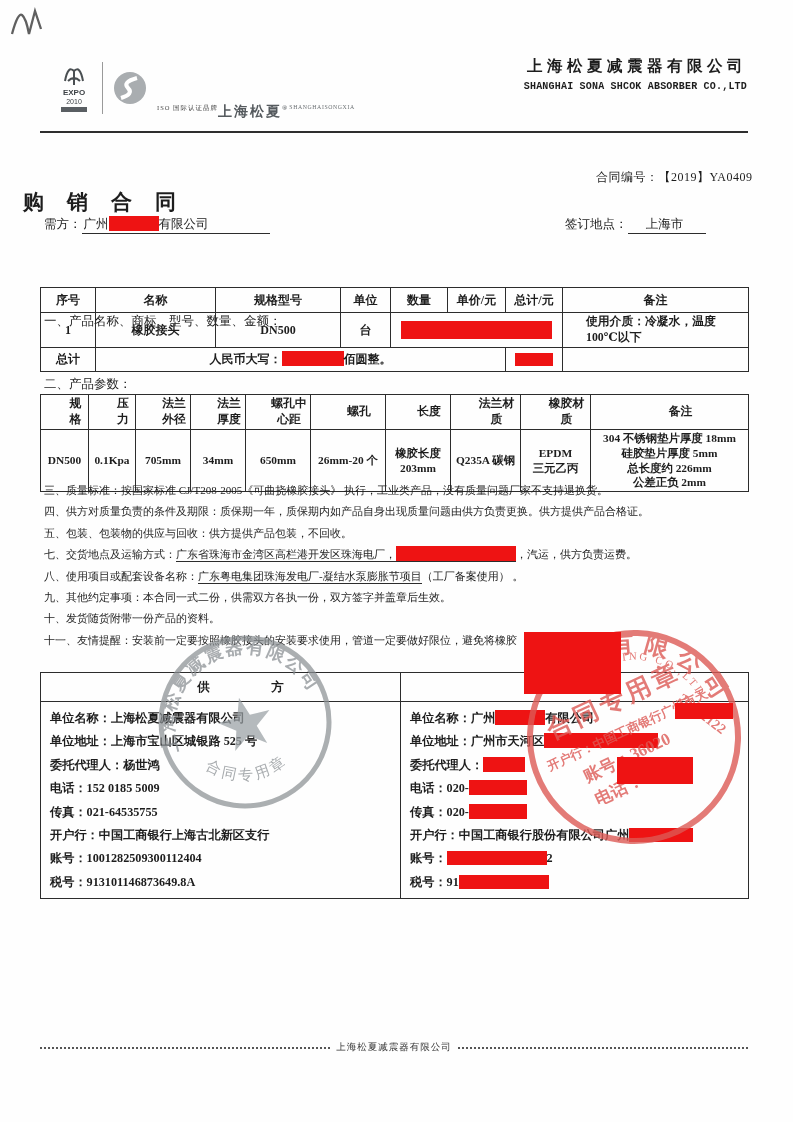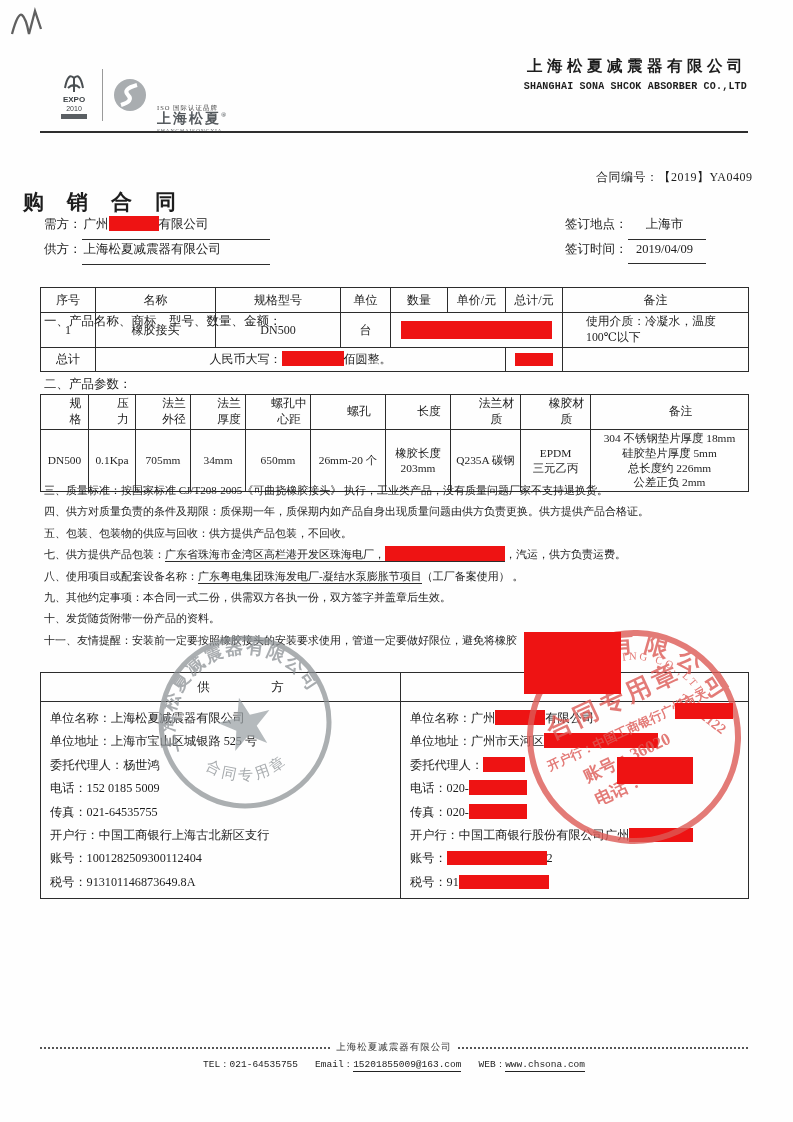--- a/index.html
+++ b/index.html
@@ -2,44 +2,44 @@
 <html><head>
 <meta charset="utf-8">
 <style>
   html,body{margin:0;padding:0;background:#ffffff;}
   .page{position:relative;width:793px;height:1122px;background:#fefefe;overflow:hidden;
         font-family:"Liberation Serif","DejaVu Serif",serif;color:#1d1d1d;}
   
   .hdr{position:absolute;top:56px;left:55px;width:692px;display:flex;justify-content:space-between;align-items:flex-start;}
   .logo-row{display:flex;align-items:center;gap:9px;}
   .logo-divider{width:1px;height:52px;background:#9a9a9a;}
-  .iso-col{display:flex;flex-direction:column;line-height:1.15;margin-top:48px;}
+  .iso-col{display:flex;flex-direction:row;line-height:1.15;margin-top:48px;}
   .iso-label{font-size:6.5px;color:#4a4a4a;letter-spacing:1px;}
   .brand{font-size:14px;font-weight:bold;color:#555a5e;letter-spacing:2px;}
   .brand sup{font-size:7px;}
   .brand-en{font-size:5.8px;color:#6a6f72;letter-spacing:.6px;}
   .hdr-right{text-align:right;}
   .company-cn{font-size:15.5px;letter-spacing:4.5px;font-weight:600;}
   .company-en{font-size:10px;font-family:"Liberation Mono","DejaVu Sans Mono",monospace;font-weight:bold;margin-top:4px;letter-spacing:.2px;}
   .rule{position:absolute;top:131px;left:40px;width:708px;border-top:2px solid #2e2e2e;}
   .cno{position:absolute;top:169px;left:558px;font-size:12px;letter-spacing:.5px;margin-left:38px;}
   .title{position:absolute;top:188px;left:0;width:100%;font-size:21px;font-weight:bold;letter-spacing:23px;text-indent:23px;}
   
   .parties{position:absolute;top:216px;left:44px;width:706px;font-size:12.5px;}
   .prow{display:flex;height:25px;align-items:flex-start;}
   .pleft{flex:1;}
   .pright{width:185px;}
-  .ul{display:inline-block;border-bottom:1px solid #2c2c2c;padding:0 6px 6px 2px;}
+  .ul{display:inline-block;border-bottom:1px solid #2c2c2c;padding:0 6px 0 2px;}
   .ul.wide{min-width:180px;}
   .ul.mid{min-width:70px;text-align:center;}
   
   .sh{position:absolute;left:44px;font-size:12.5px;}
   
   table{border-collapse:collapse;table-layout:fixed;position:absolute;background:transparent;}
-  th,td{border:1px solid #2c2c2c;font-size:12px;text-align:center;padding:1px 2px;font-weight:normal;overflow:hidden;}
+  th,td{border:1px solid #2c2c2c;font-size:12px;text-align:center;padding:1px 2px;font-weight:bold;overflow:hidden;}
   .t1{top:287px;left:40px;width:708px;}
   .t1 .hrow{height:25px;}
   .t1 .drow{height:29px;}
   .t1 .trow{height:24px;margin-top:8px;}
   .t1 .remark{text-align:left;padding-left:23px;font-size:11.8px;}
   .rbar{height:18px;margin:0 8px;background:#ee1313;}
   .rbox-small{width:38px;height:13px;background:#ee1313;margin:0 auto;}
   .t2{top:394px;left:40px;width:708px;}
   .t2 .hrow{height:23px;}
   .t2 .drow{height:59px;}
@@ -114,28 +114,20 @@
 
   <div class="parties">
     <div class="prow">
       <div class="pleft">
         <span>需方：</span><span class="ul wide"><span>广州</span><span class="rd" style="width:50px;height:15px;"></span><span>有限公司</span></span>
       </div>
       <div class="pright">
         <span>签订地点：</span><span class="ul mid">上海市</span>
       </div>
     </div>
-    <div class="prow">
-      <div class="pleft">
-        <span>供方：</span><span class="ul wide">上海松夏减震器有限公司</span>
-      </div>
-      <div class="pright">
-        <span>签订时间：</span><span class="ul mid">2019/04/09</span>
-      </div>
-    </div>
   </div>
 
   <div class="sh" style="top:268px;margin-top:45px;">一、产品名称、商标、型号、数量、金额：</div>
 
   <table class="t1">
     <colgroup>
         <col style="width:55px">
         <col style="width:120px">
         <col style="width:125px">
         <col style="width:50px">
@@ -221,21 +213,21 @@
 总长度约 226mm
 公差正负 2mm</td>
     </tr>
   </tbody>
     </table>
 
   <div class="clauses">
     <p>三、质量标准：按国家标准 CJ/T208-2005《可曲挠橡胶接头》 执行，工业类产品，没有质量问题厂家不支持退换货。</p>
     <p>四、供方对质量负责的条件及期限：质保期一年，质保期内如产品自身出现质量问题由供方负责更换。供方提供产品合格证。</p>
     <p>五、包装、包装物的供应与回收：供方提供产品包装，不回收。</p>
-    <p><span>七、供方提供产品包装：</span><span class="cul"><span>广东省珠海市金湾区高栏港开发区珠海电厂，</span><span class="rd" style="width:120px;height:15px;"></span></span><span>，汽运，供方负责运费。</span></p>
+    <p><span>七、交货地点及运输方式：</span><span class="cul"><span>广东省珠海市金湾区高栏港开发区珠海电厂，</span><span class="rd" style="width:120px;height:15px;"></span></span><span>，汽运，供方负责运费。</span></p>
     <p><span>八、使用项目或配套设备名称：</span><span class="cul">广东粤电集团珠海发电厂-凝结水泵膨胀节项目</span><span>（工厂备案使用） 。</span></p>
     <p>九、其他约定事项：本合同一式二份，供需双方各执一份，双方签字并盖章后生效。</p>
     <p>十、发货随货附带一份产品的资料。</p>
     <p>十一、友情提醒：安装前一定要按照橡胶接头的安装要求使用，管道一定要做好限位，避免将橡胶</p>
   </div>
 
   <table class="sig">
     <colgroup>
         <col style="width:360px">
         <col style="width:348px">
@@ -307,20 +299,15 @@
   </svg>
 
   <div class="rbx rbx-a"></div>
   <div class="rbx rbx-b"></div>
   <div class="rbx rbx-c"></div>
 
   <div class="footer">
     <div class="dotline">
         <span>上海松夏减震器有限公司</span>
       </div>
-    <div class="fcontact">
-      <span>TEL：021-64535755</span>&nbsp;&nbsp;
-      <span>Email：</span><span class="u">15201855009@163.com</span>&nbsp;&nbsp;
-      <span>WEB：</span><span class="u">www.chsona.com</span>
-    </div>
   </div>
 
 </div>
 
 </body></html>

